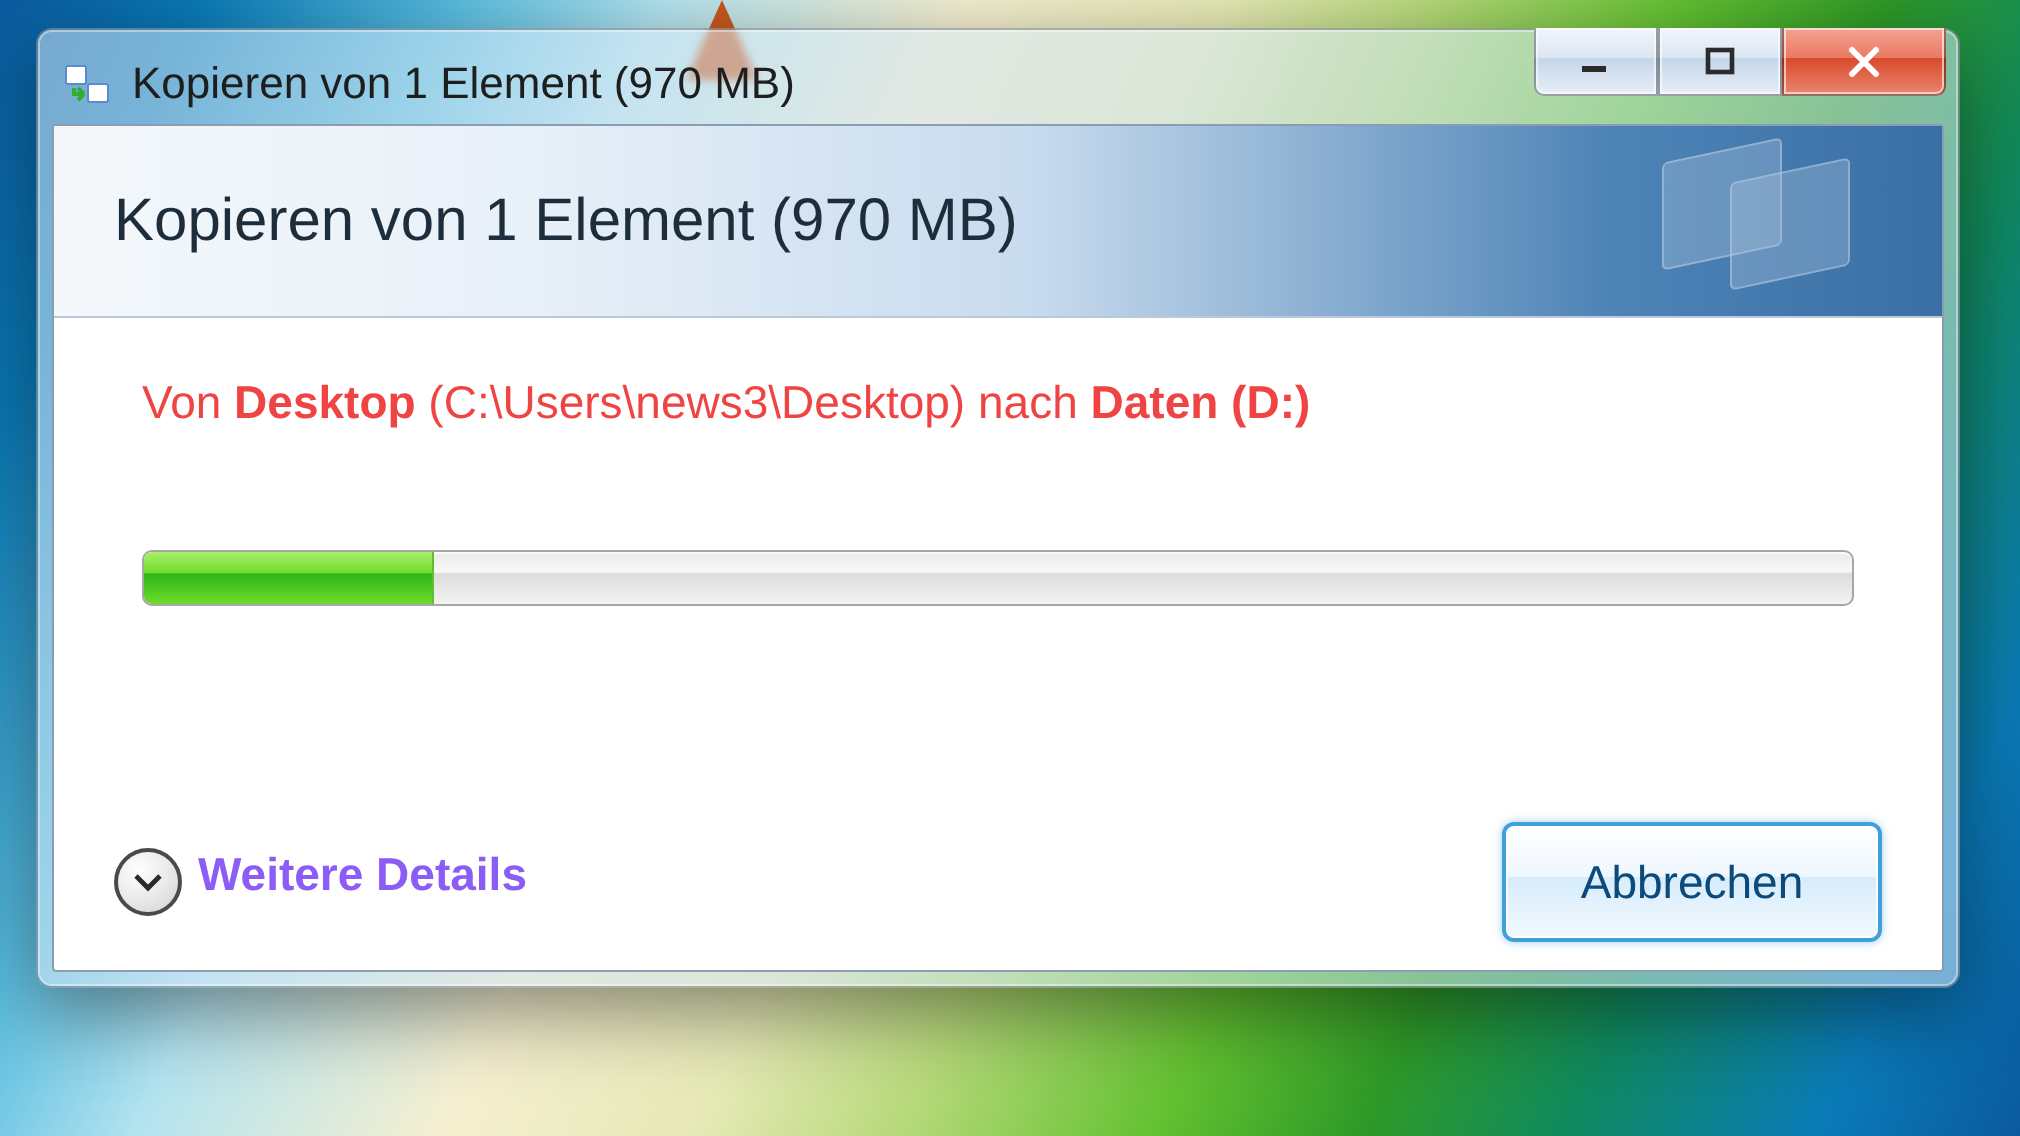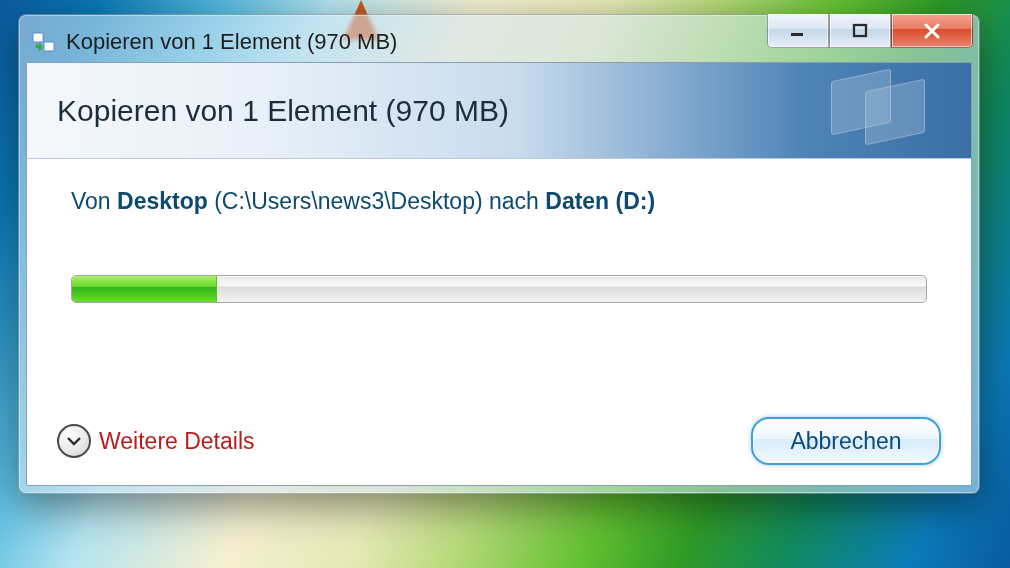--- a/index.html
+++ b/index.html
@@ -136,21 +136,21 @@
   border: 1px solid rgba(255,255,255,0.6);
   border-radius: 3px;
   transform: skewY(-12deg);
 }
 .header-folders .f2 { left: 34px; top: 10px; }
 
 .content {
   flex: 1;
   padding: 28px 44px 0 44px;
   font-size: 23px;
-  color: #0c4a6e;
+  color: #ef4444;
 }
 
 .path-line { line-height: 1.3; }
 .path-line b { font-weight: 700; }
 
 .progress-track {
   margin-top: 58px;
   height: 28px;
   border: 1px solid #a6a6a6;
   border-radius: 5px;
@@ -171,46 +171,46 @@
 .footer {
   height: 82px;
   display: flex;
   align-items: center;
   justify-content: space-between;
   padding: 0 30px 6px 30px;
 }
 
 .details-toggle {
   display: flex;
-  align-items: center;
   gap: 8px;
   font-size: 23px;
-  color: #b91c1c;
+  color: #8b5cf6;
   cursor: pointer;
+  font-weight: bold;
 }
 .chev-circle {
   width: 34px;
   height: 34px;
   border-radius: 50%;
   border: 2px solid #4a4a4a;
   background: radial-gradient(circle at 35% 30%, #ffffff 0%, #e8e8e8 55%, #cfcfcf 100%);
   display: flex;
   align-items: center;
   justify-content: center;
 }
 .chev-circle svg { width: 16px; height: 12px; }
 
 .cancel-btn {
   min-width: 190px;
-  height: 48px;
+  height: 60px;
   font-size: 23px;
   color: #0b4a7a;
   background: linear-gradient(#ffffff 0%, #eef7fe 45%, #d7ecfb 46%, #f2f9ff 100%);
   border: 2px solid #3fa0dc;
-  border-radius: 18px;
+  border-radius: 6px;
   box-shadow: inset 0 0 0 1px rgba(255,255,255,0.9), 0 0 4px rgba(63,160,220,0.5);
   cursor: pointer;
   font-family: inherit;
 }
 </style>
 </head>
 <body>
 
 <div class="desktop-bg">
   <div class="desk-tree"></div>

